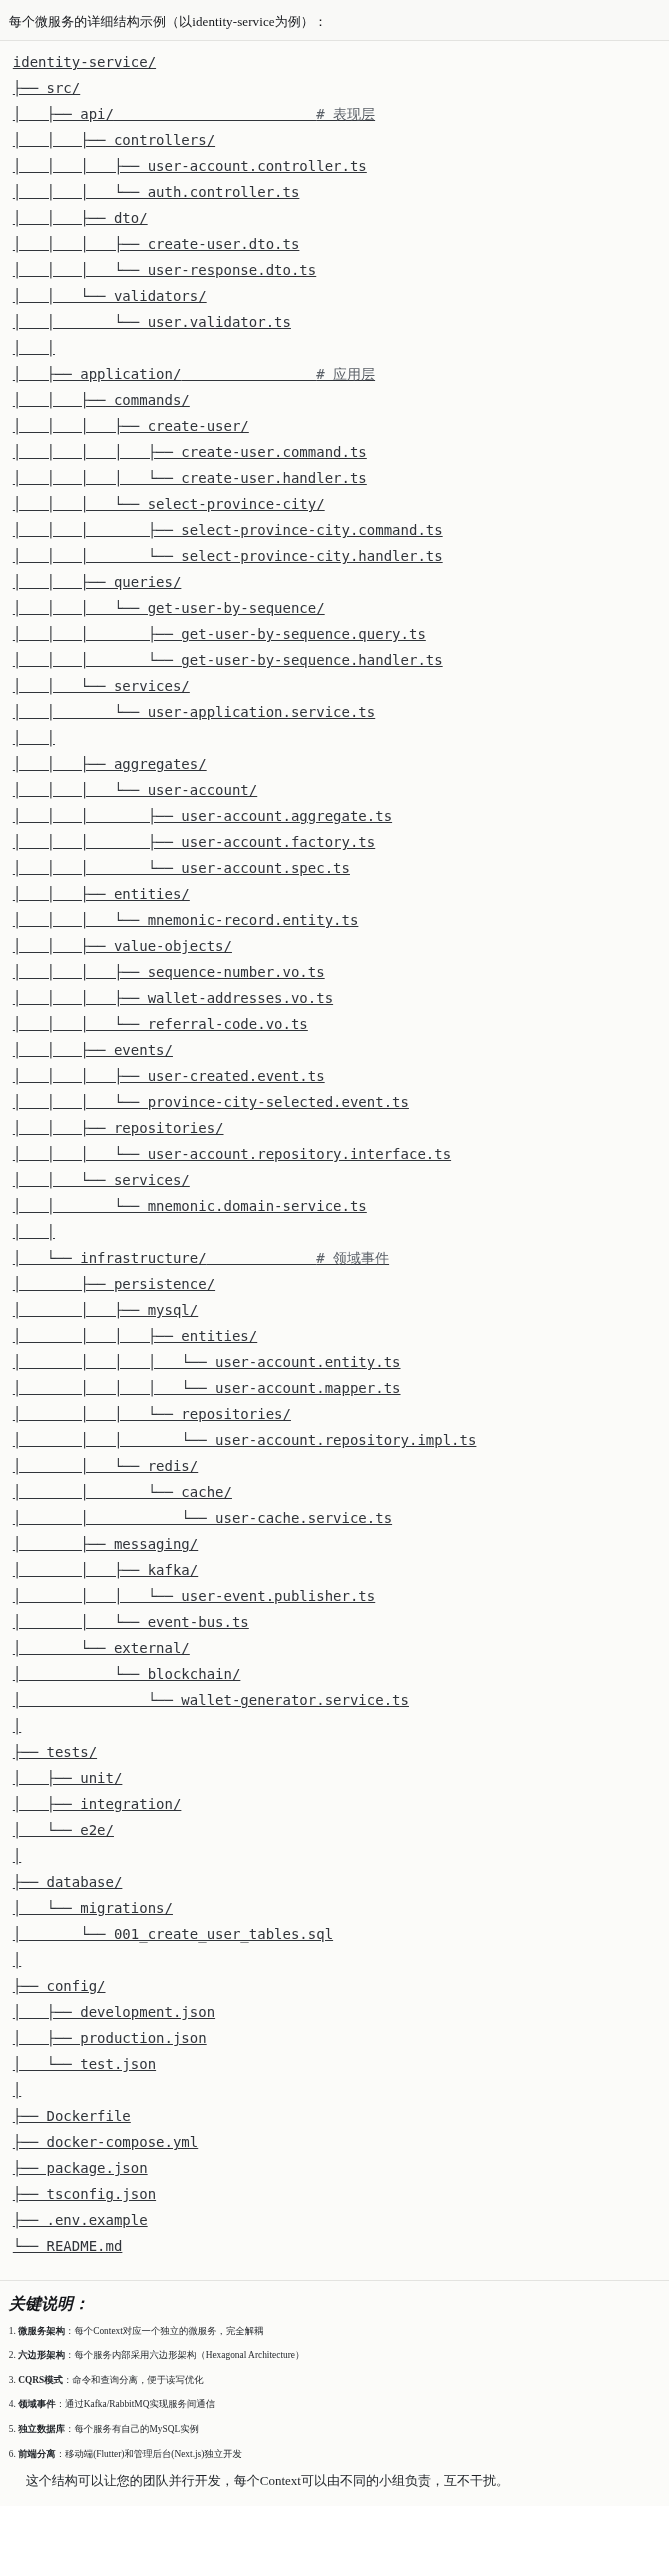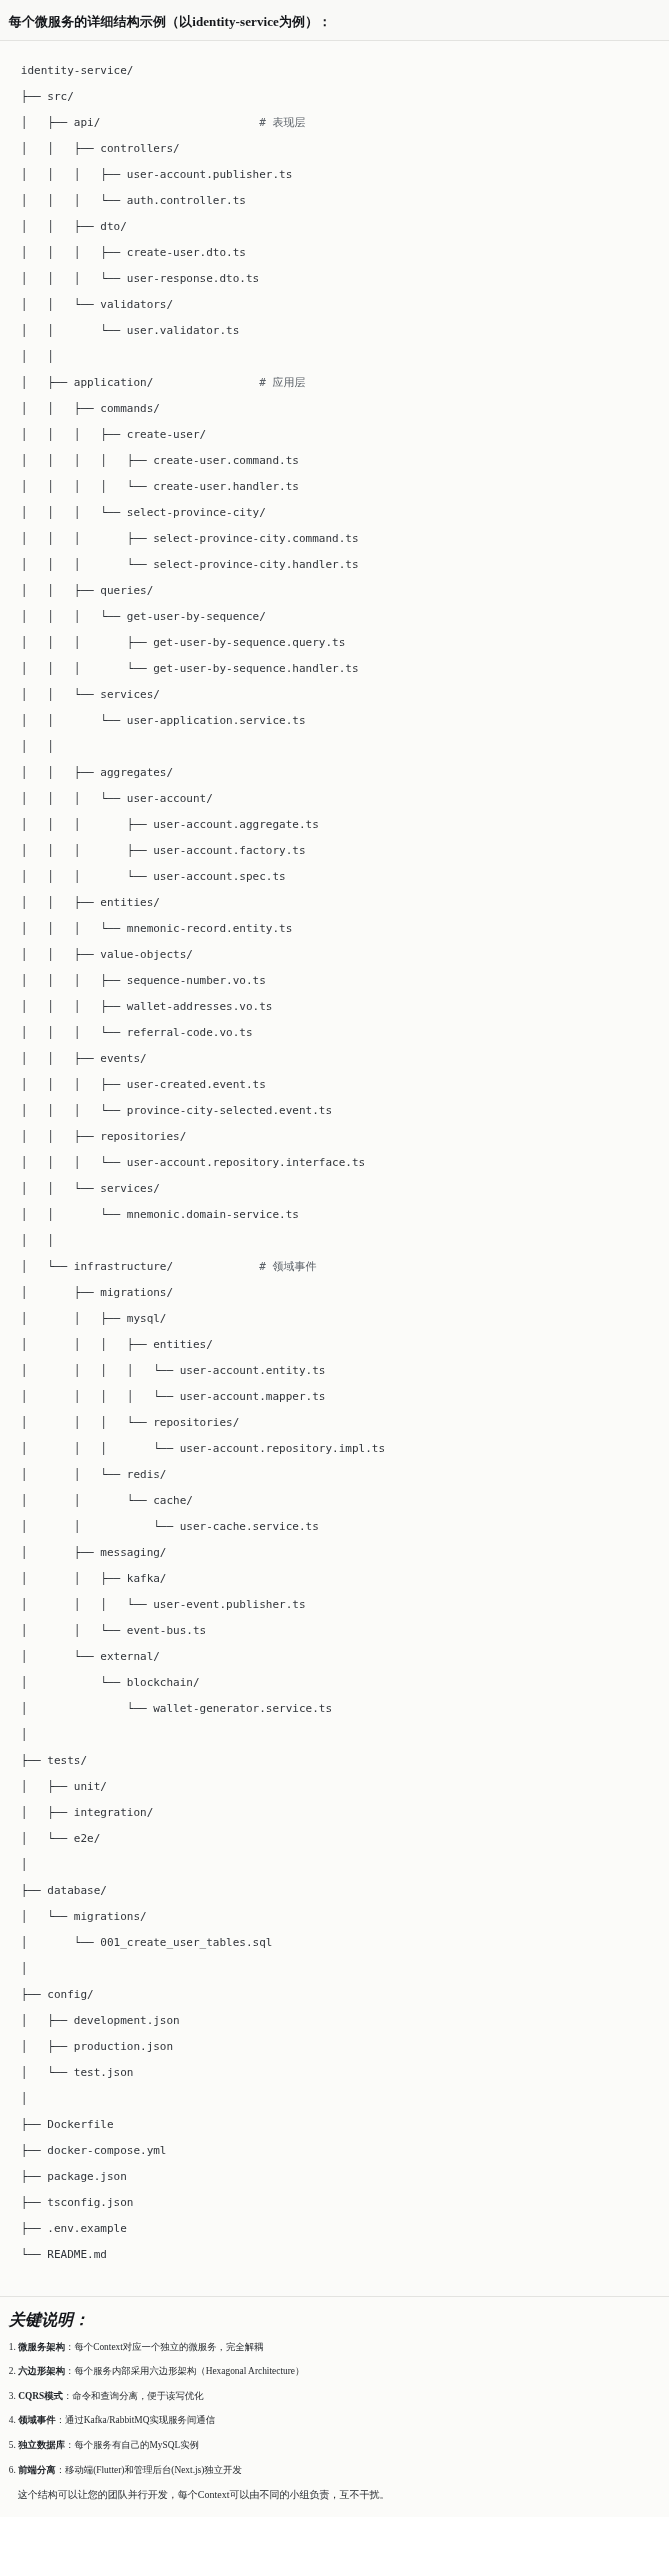--- a/index.html
+++ b/index.html
@@ -21,43 +21,44 @@
 
   
   .doc-header {
     background: #f9f9f7;
     border-bottom: 0.6px solid #e3e3e0;
     padding: 12.5px 8.8px 10px 8.8px;
     box-sizing: border-box;
   }
   .doc-title {
     font-family: "Liberation Serif", "DejaVu Serif", serif;
-    font-weight: bold;
+    font-weight: normal;
     font-size: 13px;
     line-height: 1.35;
     color: #14161a;
     letter-spacing: 0.1px;
     margin: 0;
   }
 
   
   .tree-block {
     background: #fbfbf9;
     padding: 11.3px 8.8px 10px 8.8px;
     box-sizing: border-box;
     border-bottom: 0.6px solid #e3e3e0;
   }
   .tree {
     font-family: "DejaVu Sans Mono", "Liberation Mono", monospace;
-    font-size: 11px;
+    font-size: 14px;
     line-height: 13px;
     color: #30343a;
     white-space: pre;
-    margin: 12px;
+    margin: 4px;
     tab-size: 4;
+    text-decoration: underline;
   }
   .tree .row {
     white-space: pre;
     display: block;
     height: 13px;
   }
   .tree .cmt {
     color: #5b6168;
   }
 
@@ -97,41 +98,41 @@
     font-weight: bold;
   }
   ol.notes-list > li .note-sep {
     font-weight: normal;
   }
   ol.notes-list > li .note-desc {
     font-weight: normal;
   }
   .closing {
     font-family: "Liberation Serif", "DejaVu Serif", serif;
-    font-size: 10px;
+    font-size: 13px;
     line-height: 1.6;
     color: #1f2328;
-    margin: 5px 0 0 9px;
+    margin: 5px 0 0 17px;
   }
 </style>
 </head>
 <body>
 
 <div class="page">
 
   <div class="doc-header">
     <h1 class="doc-title">每个微服务的详细结构示例（以identity-service为例）：</h1>
   </div>
 
   <div class="tree-block">
     <pre class="tree" id="tree-output"><span class="row"><span>identity-service/</span></span>
 <span class="row"><span>├── src/</span></span>
 <span class="row"><span>│   ├── api/</span>                        <span class="cmt"># 表现层</span></span>
 <span class="row"><span>│   │   ├── controllers/</span></span>
-<span class="row"><span>│   │   │   ├── user-account.publisher.ts</span></span>
+<span class="row"><span>│   │   │   ├── user-account.controller.ts</span></span>
 <span class="row"><span>│   │   │   └── auth.controller.ts</span></span>
 <span class="row"><span>│   │   ├── dto/</span></span>
 <span class="row"><span>│   │   │   ├── create-user.dto.ts</span></span>
 <span class="row"><span>│   │   │   └── user-response.dto.ts</span></span>
 <span class="row"><span>│   │   └── validators/</span></span>
 <span class="row"><span>│   │       └── user.validator.ts</span></span>
 <span class="row"><span>│   │</span></span>
 <span class="row"><span>│   ├── application/</span>                <span class="cmt"># 应用层</span></span>
 <span class="row"><span>│   │   ├── commands/</span></span>
 <span class="row"><span>│   │   │   ├── create-user/</span></span>
@@ -160,21 +161,21 @@
 <span class="row"><span>│   │   │   └── referral-code.vo.ts</span></span>
 <span class="row"><span>│   │   ├── events/</span></span>
 <span class="row"><span>│   │   │   ├── user-created.event.ts</span></span>
 <span class="row"><span>│   │   │   └── province-city-selected.event.ts</span></span>
 <span class="row"><span>│   │   ├── repositories/</span></span>
 <span class="row"><span>│   │   │   └── user-account.repository.interface.ts</span></span>
 <span class="row"><span>│   │   └── services/</span></span>
 <span class="row"><span>│   │       └── mnemonic.domain-service.ts</span></span>
 <span class="row"><span>│   │</span></span>
 <span class="row"><span>│   └── infrastructure/</span>             <span class="cmt"># 领域事件</span></span>
-<span class="row"><span>│       ├── migrations/</span></span>
+<span class="row"><span>│       ├── persistence/</span></span>
 <span class="row"><span>│       │   ├── mysql/</span></span>
 <span class="row"><span>│       │   │   ├── entities/</span></span>
 <span class="row"><span>│       │   │   │   └── user-account.entity.ts</span></span>
 <span class="row"><span>│       │   │   │   └── user-account.mapper.ts</span></span>
 <span class="row"><span>│       │   │   └── repositories/</span></span>
 <span class="row"><span>│       │   │       └── user-account.repository.impl.ts</span></span>
 <span class="row"><span>│       │   └── redis/</span></span>
 <span class="row"><span>│       │       └── cache/</span></span>
 <span class="row"><span>│       │           └── user-cache.service.ts</span></span>
 <span class="row"><span>│       ├── messaging/</span></span>

